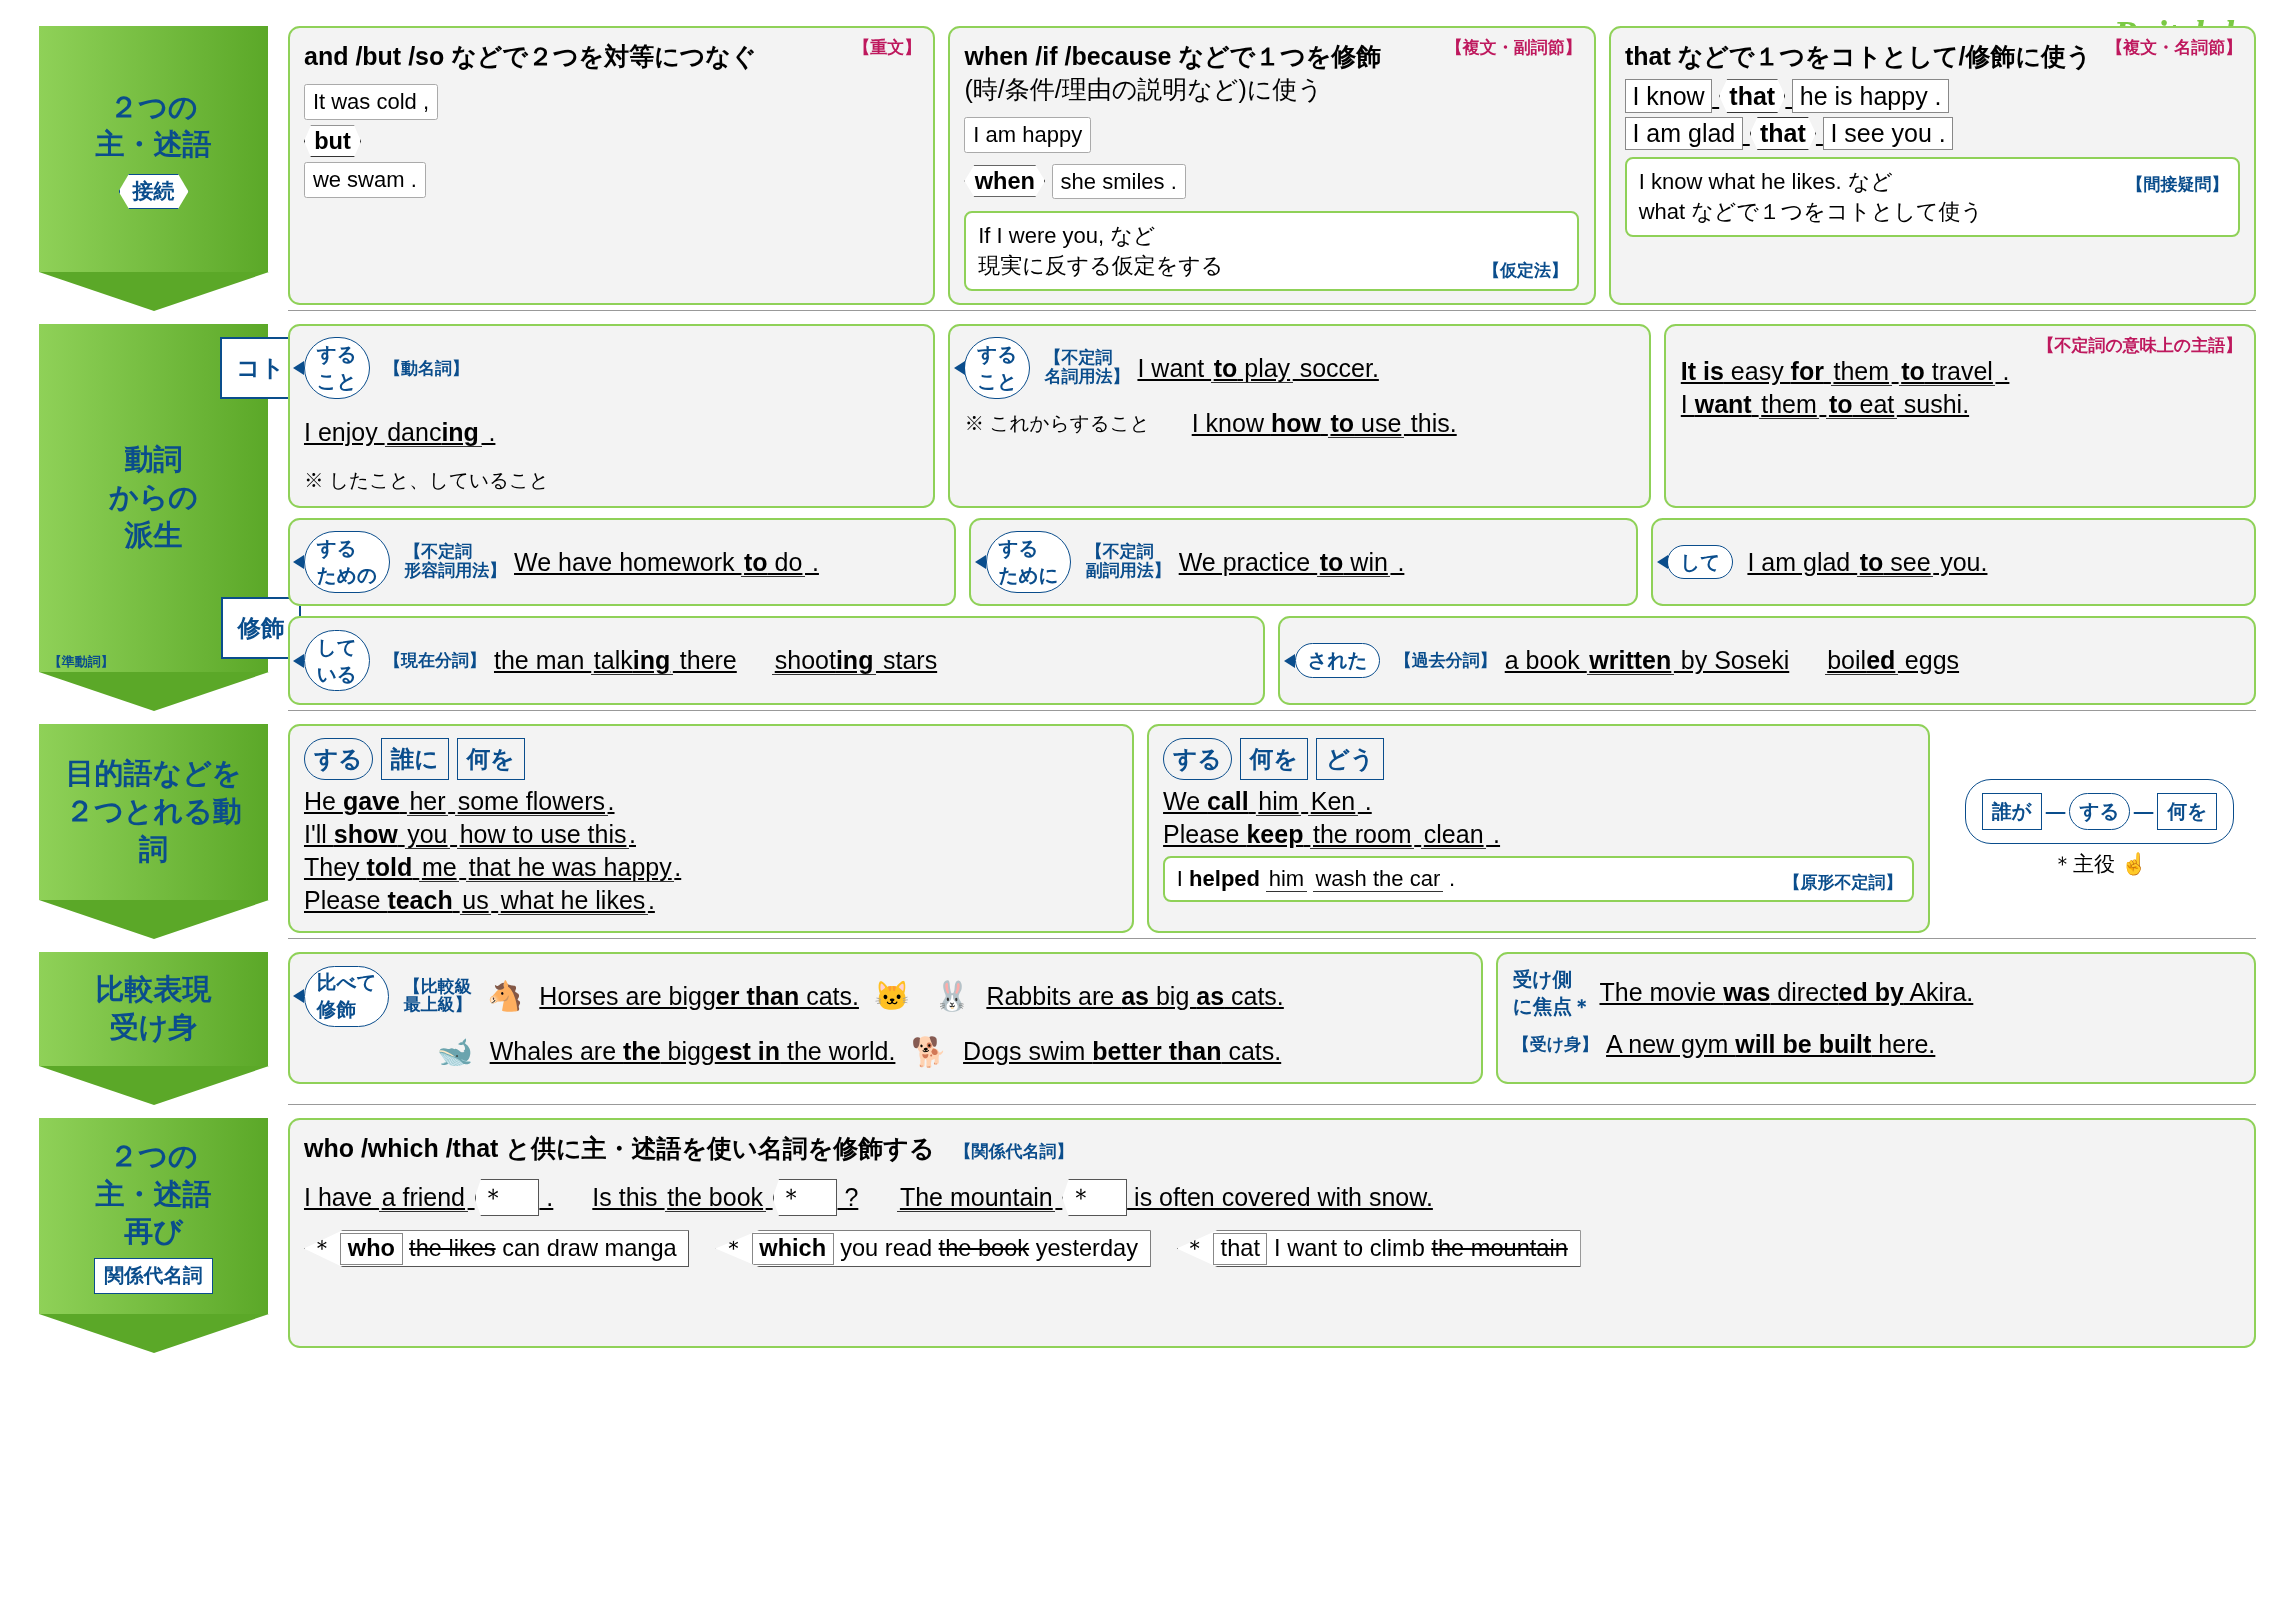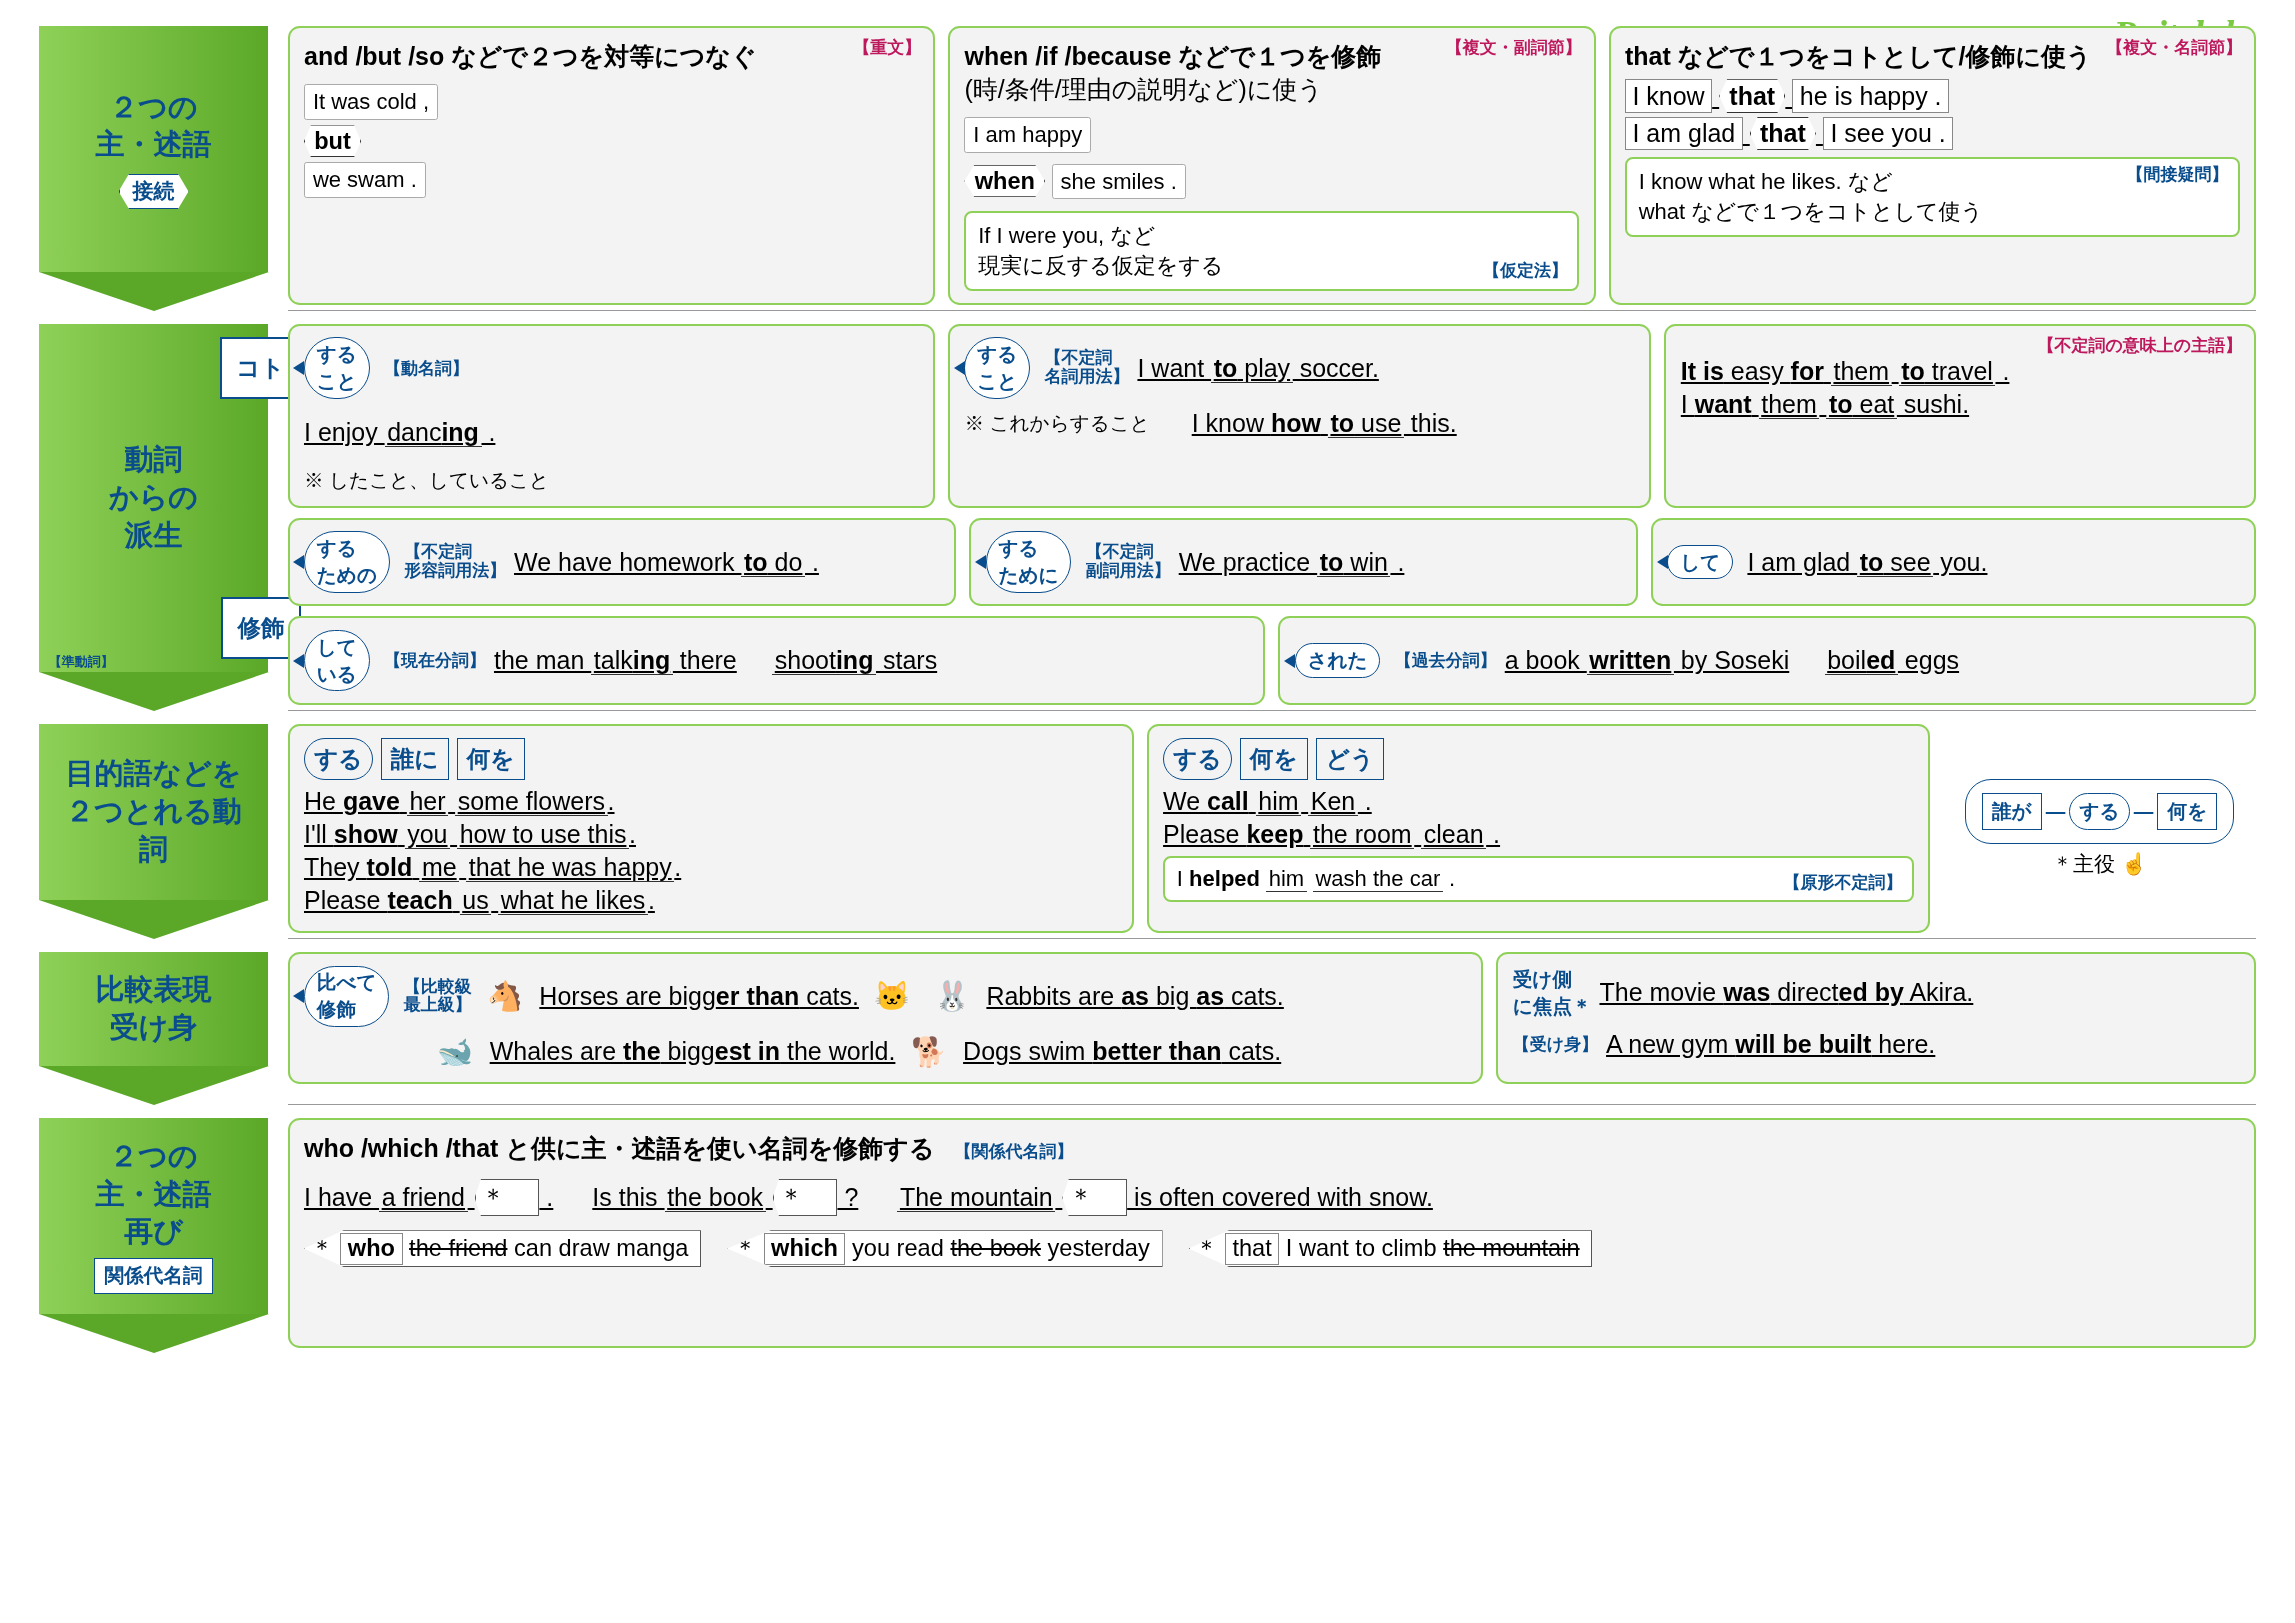--- a/index.html
+++ b/index.html
@@ -277,21 +277,21 @@
           <span class="word-box">he is happy .</span>
         </div>
         <div class="ex-line">
           <span class="word-box">I am glad</span>
           <span class="diamond-small">that</span>
           <span class="word-box">I see you .</span>
         </div>
         <div class="sub-panel">
           <span style="white-space:pre-line">I know what he likes. など
 what などで１つをコトとして使う</span>
-          <span class="inner-tag-blue" style="position:absolute;right:9.2px;top:4px">【間接疑問】</span>
+          <span class="inner-tag-blue" style="position:absolute;right:9.2px;top:14px">【間接疑問】</span>
         </div>
       </div>
     </div>
   </div>
 </div>
 
 <div class="row">
   <div class="arrow-label">
     <div class="arrow-body">
       <div class="side-tab" style="position:absolute;right:-33px;top:13px">コト</div>
@@ -480,20 +480,20 @@
       <div class="panel-title">
         <b>who /which /that と供に主・述語を使い名詞を修飾する</b>
         <span class="inner-tag-blue" style="margin-left:13px">【関係代名詞】</span>
       </div>
       <div class="flex-item" style="gap:39px;margin:9.8px 0">
         <span class="ex-line">I have <span class="uline">a friend</span> <span class="star-box">＊&nbsp;&nbsp;&nbsp;</span> .</span>
         <span class="ex-line">Is this <span class="uline">the book</span> <span class="star-box">＊&nbsp;&nbsp;&nbsp;</span> ?</span>
         <span class="ex-line"><span class="uline">The mountain</span> <span class="star-box">＊&nbsp;&nbsp;&nbsp;</span> is often covered with snow.</span>
       </div>
       <div class="flex-item" style="gap:26px">
-        <span class="star-box">＊ <b class="word-box">who</b> <span class="strike">the friend</span> can draw manga</span>
+        <span class="star-box">＊ <b class="word-box">who</b> <span class="strike">the likes</span> can draw manga</span>
         <span class="star-box">＊ <b class="word-box">which</b> you read <span class="strike">the book</span> yesterday</span>
         <span class="star-box">＊ <span class="word-box">that</span> I want to climb <span class="strike">the mountain</span></span>
       </div>
     </div>
   </div>
 </div>
 
 
 </body></html>

